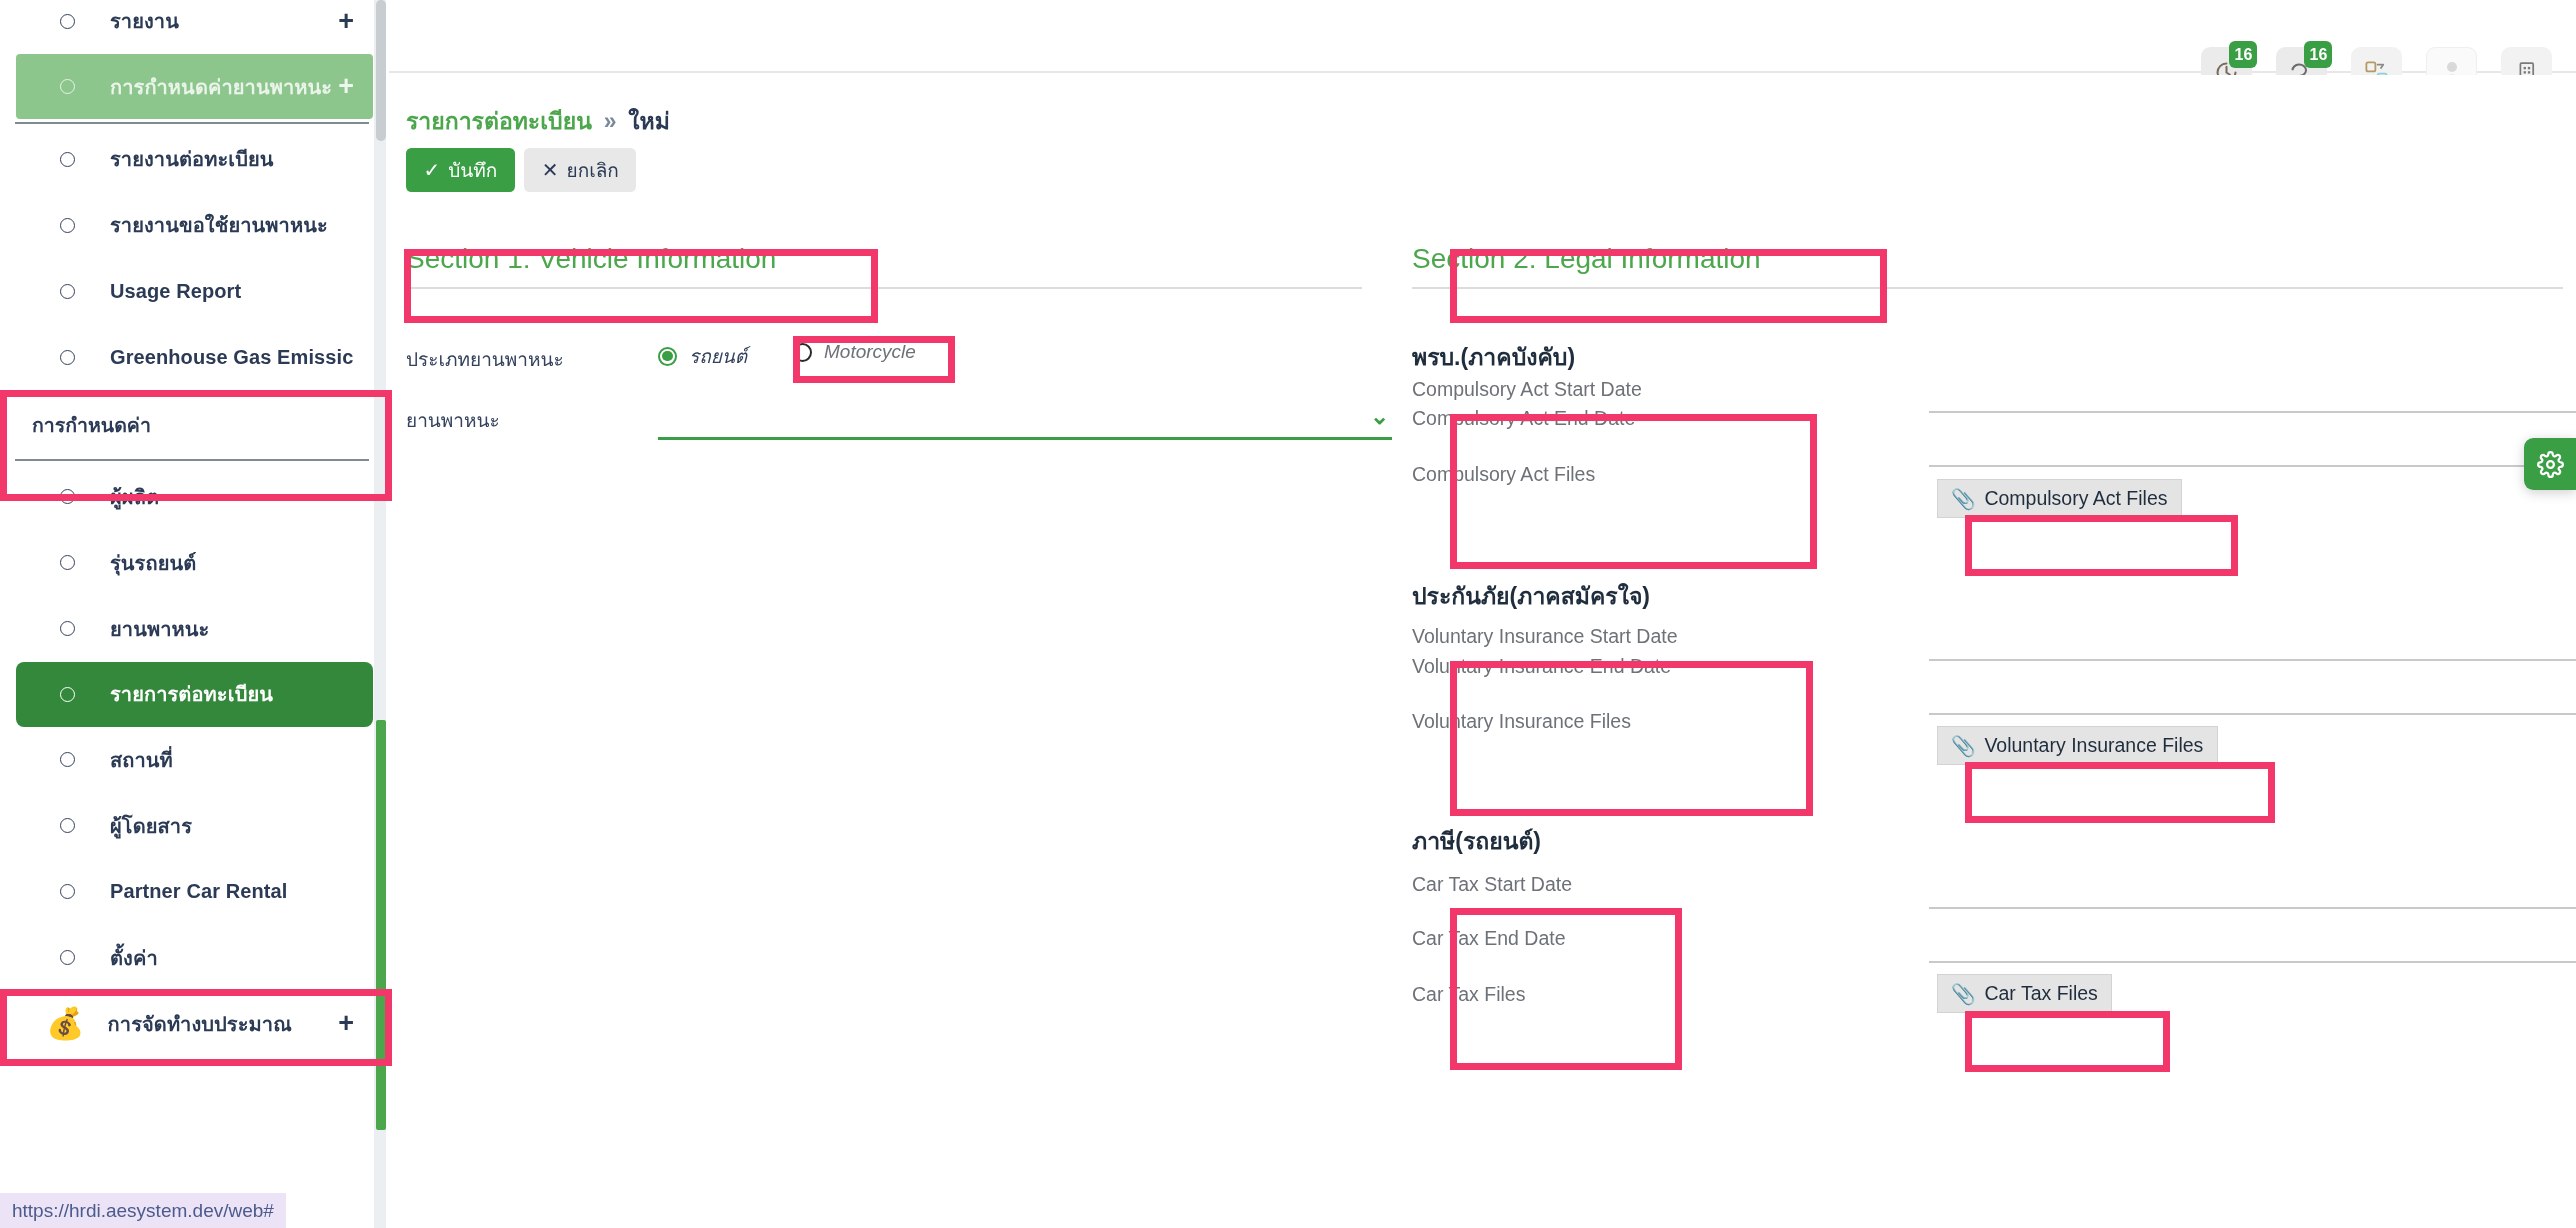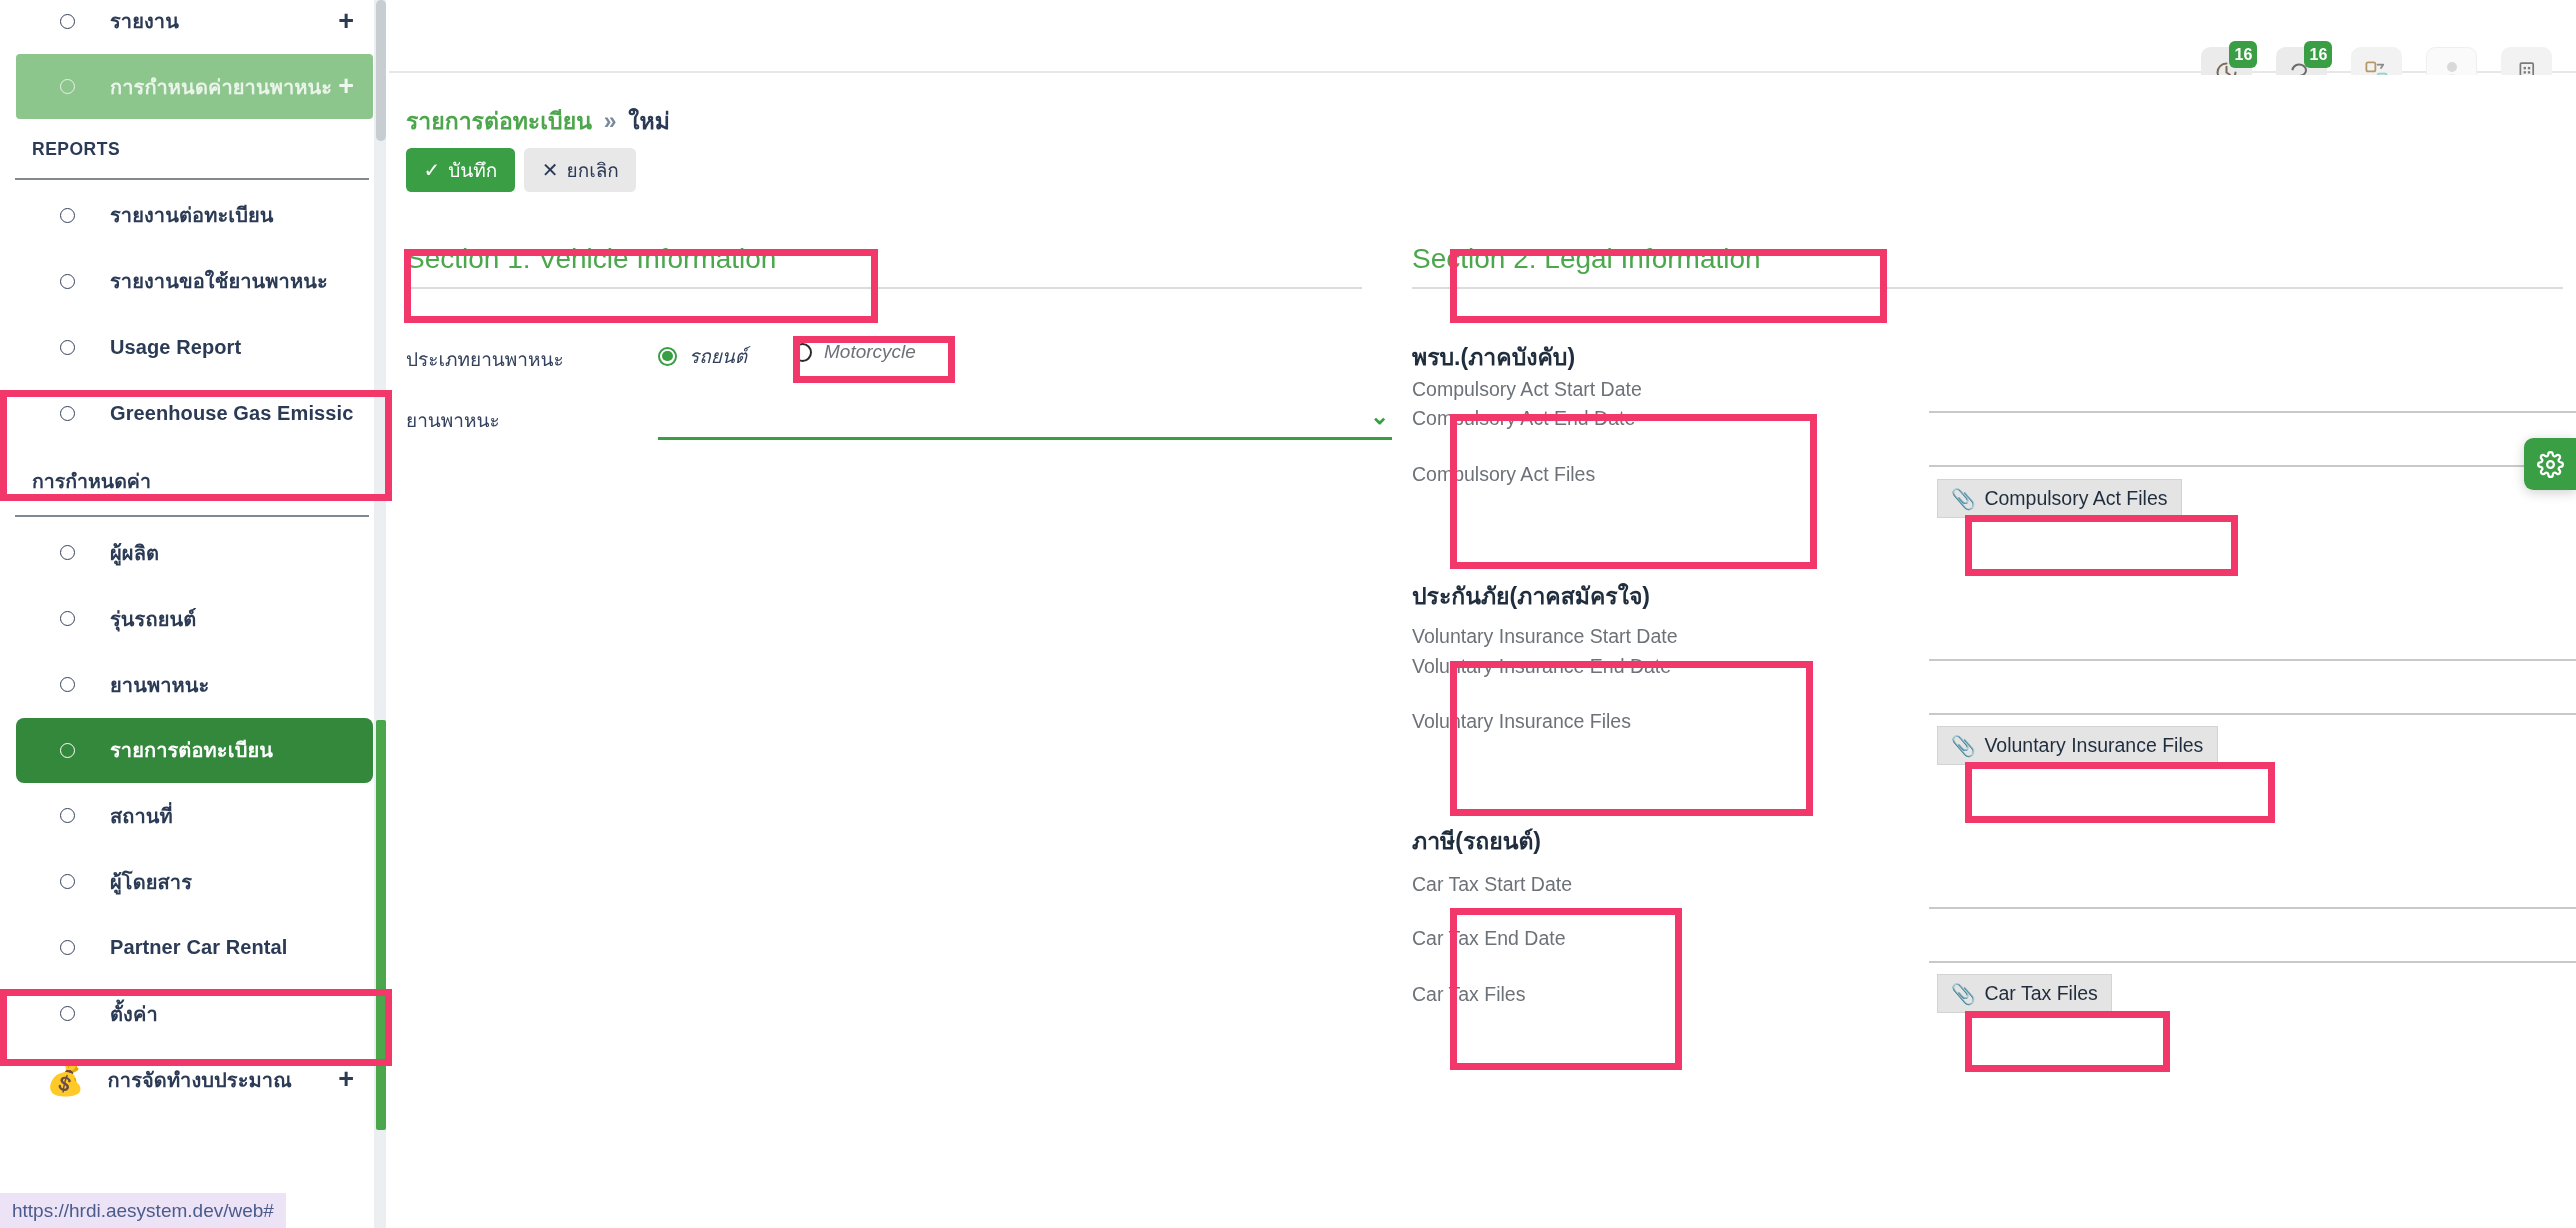--- a/index.html
+++ b/index.html
@@ -180,21 +180,20 @@
         <span class="label">รายงาน</span>
         <span class="plus">+</span>
       </div>
 
       <div class="nav-item light-green">
         <span class="bullet"></span>
         <span class="label">การกำหนดค่ายานพาหนะ</span>
         <span class="plus">+</span>
       </div>
 
-      <div class="nav-section">REPORTS</div>
       <div class="nav-divider"></div>
 
       <div class="nav-item">
         <span class="bullet"></span>
         <span class="label">รายงานต่อทะเบียน</span>
       </div>
       <div class="nav-item">
         <span class="bullet"></span>
         <span class="label">รายงานขอใช้ยานพาหนะ</span>
       </div>

